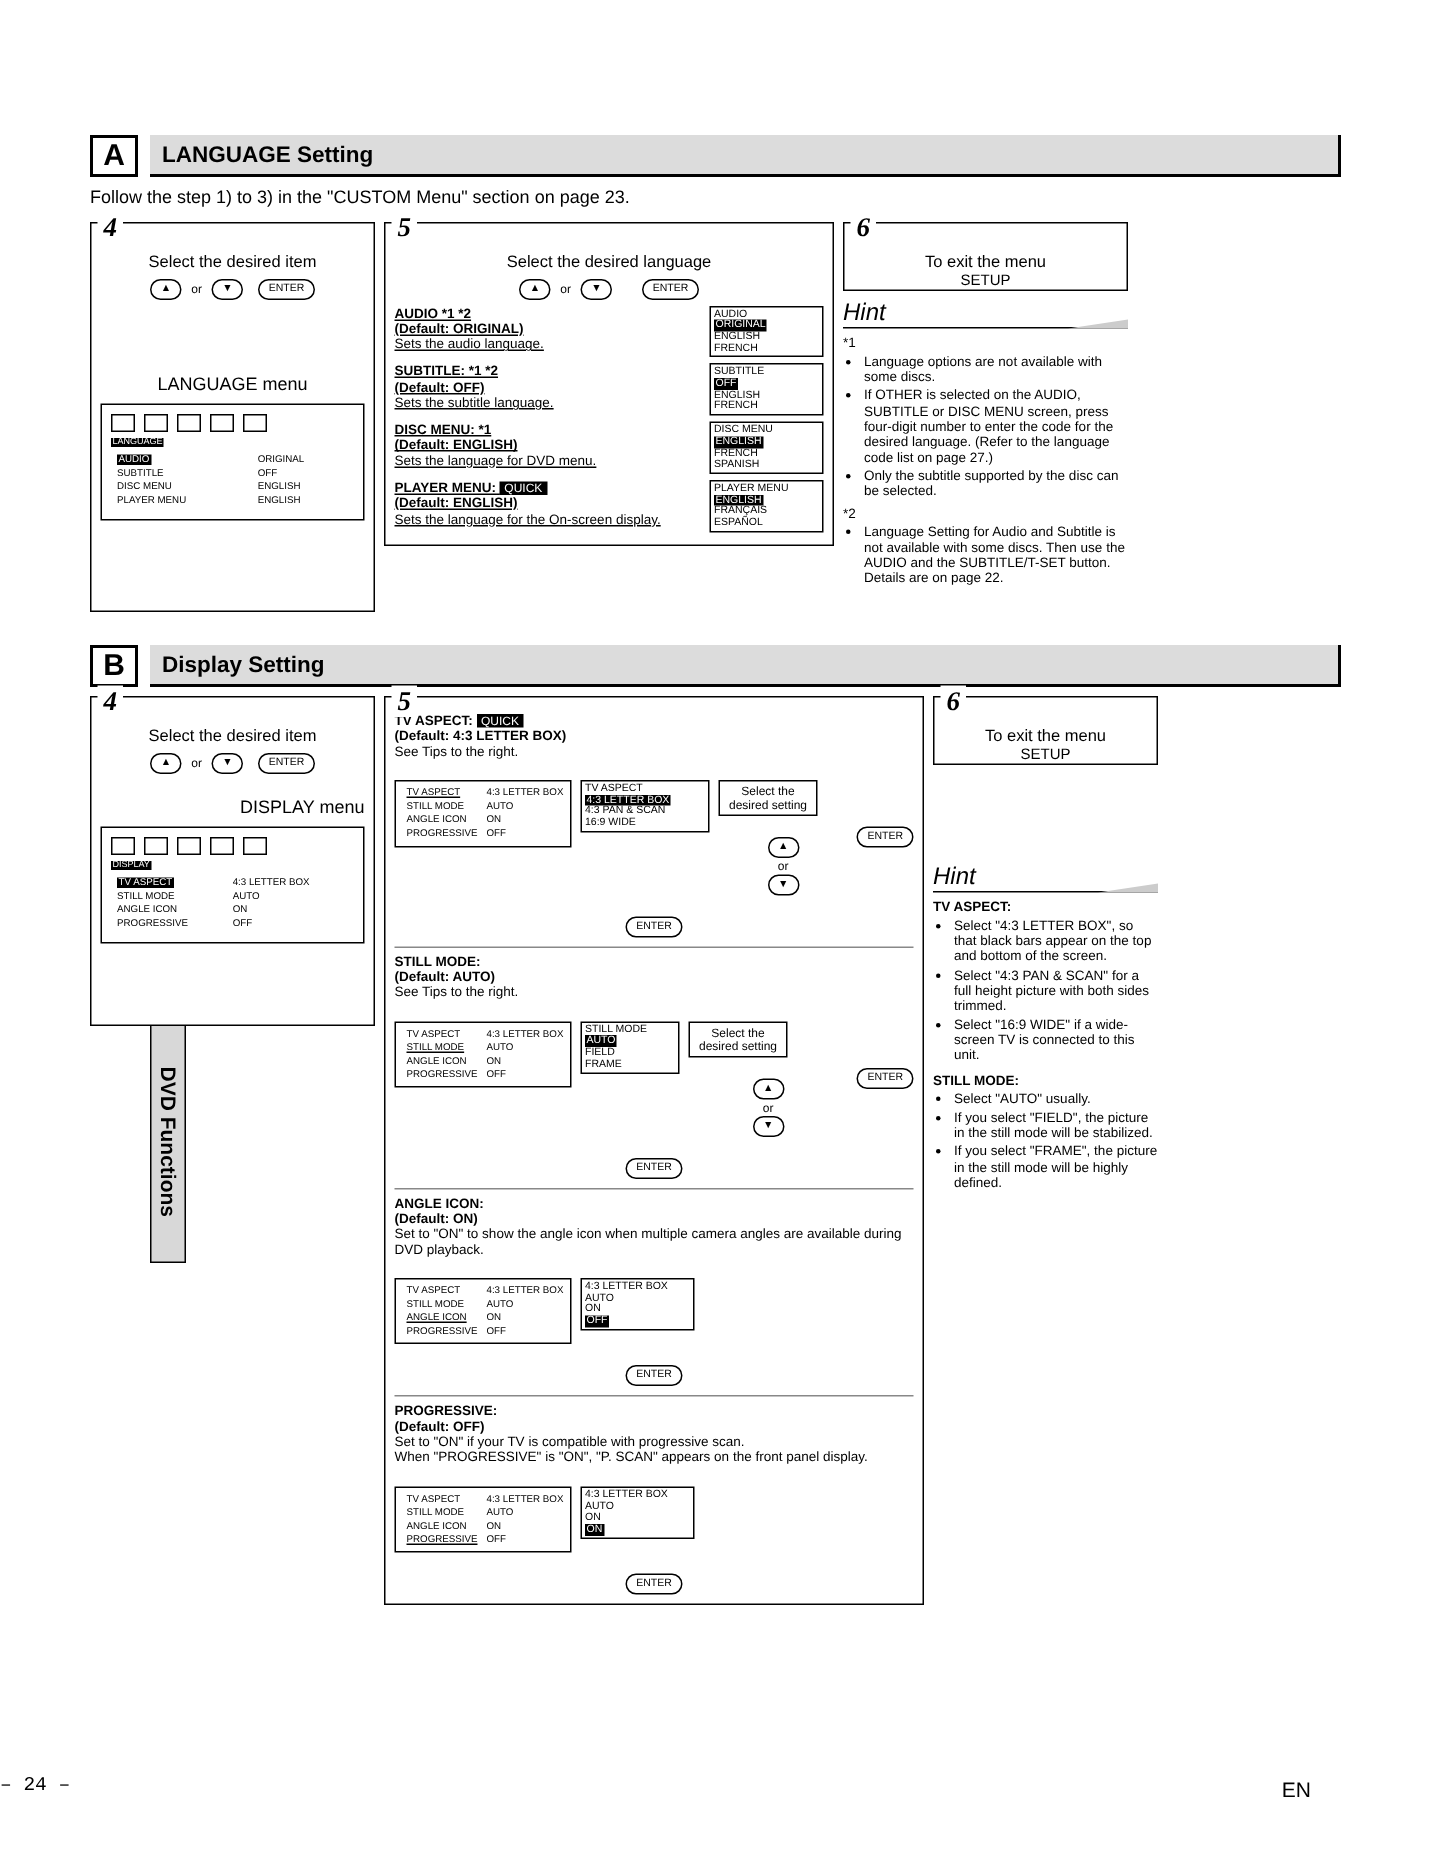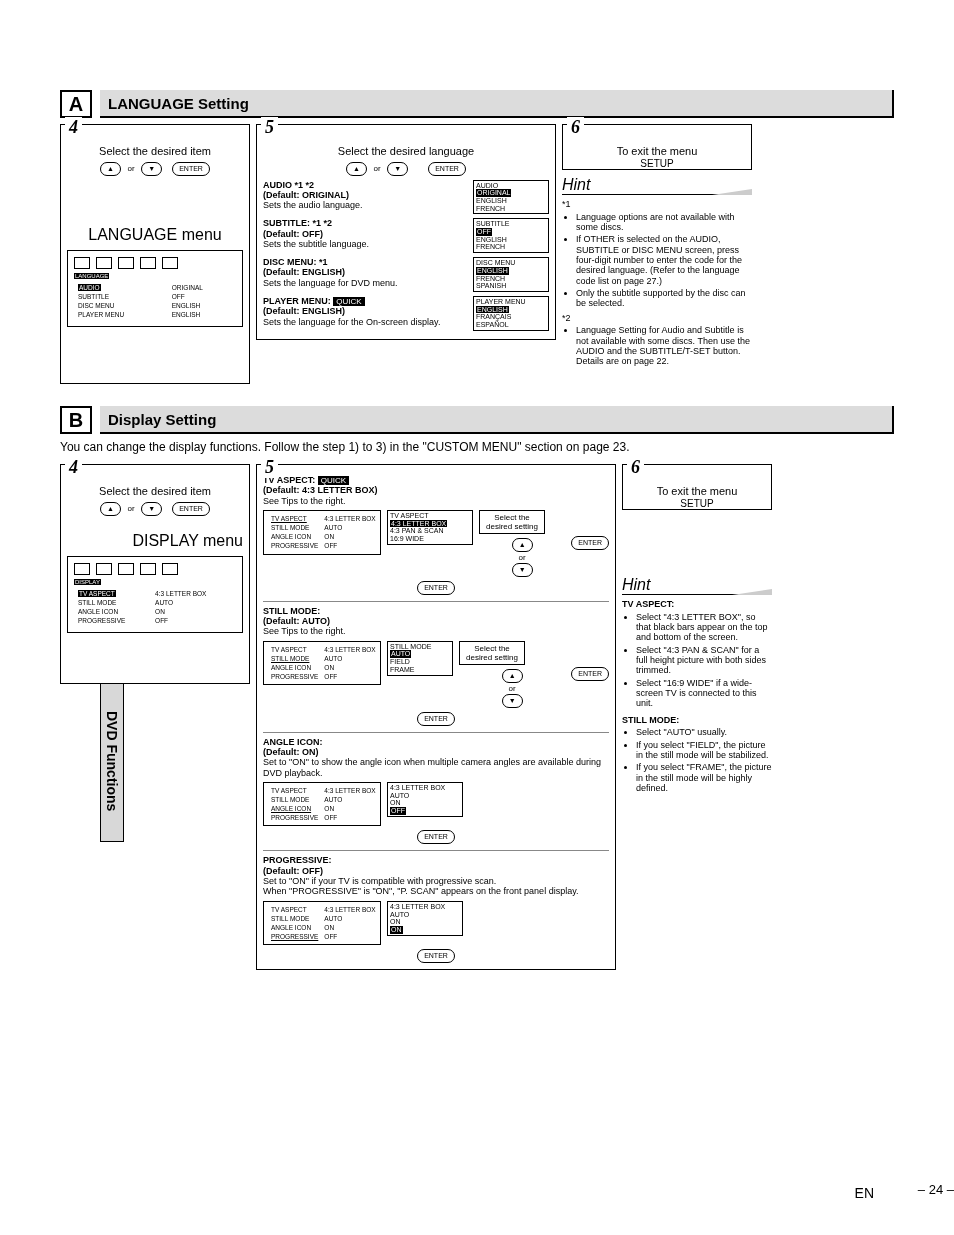--- a/index.html
+++ b/index.html
@@ -98,21 +98,21 @@
     border: 1px solid #000;
     border-radius: 8px;
     padding: 0 6px;
     font-size: 7px;
     line-height: 12px;
     vertical-align: middle;
   }
   .or { font-size: 8px; margin: 0 4px; }
   .sub { font-size: 10px; }
   .b { font-weight: bold; }
-  .menu-title { font-size: 16px; text-align: center; margin: 50px 0 6px 0; }
+  .menu-title { font-size: 12px; text-align: center; margin: 50px 0 6px 0; }
   .osd {
     border: 1px solid #000;
     padding: 6px;
     font-size: 6.5px;
     line-height: 1.1;
     background: #fff;
   }
   .osd .iconrow { display:flex; gap:6px; margin-bottom:4px; }
   .osd .ic { width:14px; height:10px; border:1px solid #000; }
   .osd-table { width:100%; }
@@ -153,45 +153,47 @@
     content:"";
     position:absolute; right:0; bottom:-1px;
     border-bottom: 6px solid #ccc; border-left: 40px solid transparent;
   }
   .bullets { font-size: 9px; }
   .bullets li { margin-bottom: 2px; }
   .foot {
     position: absolute;
     bottom: 38px;
     left: 0; right: 0;
-    text-align: right;
+    text-align: left;
     font-size: 13px;
+    font-family: Liberation Mono, monospace;
   }
   .foot-en {
     position: absolute;
     bottom: 34px;
     right: 80px;
     font-size: 14px;
   }
   .row { display:flex; align-items:flex-start; gap:6px; }
-  .grow { flex:1; }
+  .grow { flex:1;text-decoration:underline; }
   .center { text-align:center; }
-  .mt4{margin-top:4px;}
+  .mt4{margin-top:14px;}
   .brk { border-top:1px solid #888; margin:6px 0 0 0; padding-top:4px; }
 </style>
 </head>
 <body>
 
 <div class="page">
   <div class="side-tab">DVD Functions</div>
 
   <div class="section-hdr">
     <div class="box">A</div>
     <div class="bar">LANGUAGE Setting</div>
   </div>
+  <div class="intro">Follow the step 1) to 3) in the "CUSTOM Menu" section on page 23.</div>
 
   <div class="flow">
 
     <div class="panel col4" style="height:260px; position:relative;">
       <div class="stepnum">4</div>
       <div class="step-title">Select the desired item</div>
       <div class="btnrow">
         <span class="pill">▲</span>
         <span class="or">or</span>
         <span class="pill">▼</span>
@@ -319,21 +321,20 @@
         </ul>
       </div>
     </div>
   </div>
 
   <div style="height:22px;"></div>
   <div class="section-hdr">
     <div class="box">B</div>
     <div class="bar">Display Setting</div>
   </div>
-  <div class="intro">You can change the display functions. Follow the step 1) to 3) in the "CUSTOM MENU" section on page 23.</div>
 
   <div class="flow">
 
     <div class="panel col4" style="height:220px; position:relative;">
       <div class="stepnum">4</div>
       <div class="step-title">Select the desired item</div>
       <div class="btnrow">
         <span class="pill">▲</span>
         <span class="or">or</span>
         <span class="pill">▼</span>

